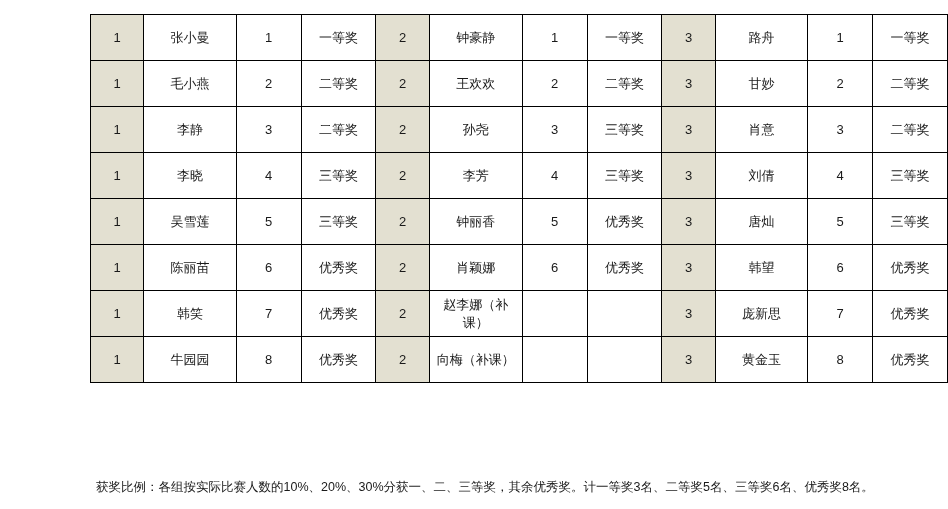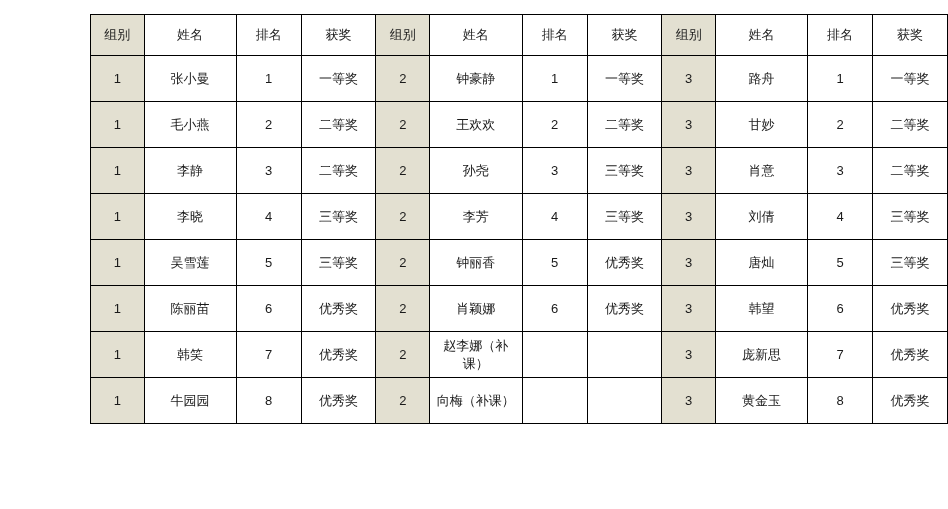--- a/index.html
+++ b/index.html
@@ -65,36 +65,20 @@
   }
 </style>
 </head>
 <body>
 
 <div class="page">
 
   <div class="table-wrap">
     <table class="award-table">
       <tbody>
-        <tr class="header-row">
-          <td class="col-group shade">组别</td>
-          <td class="col-name">姓名</td>
-          <td class="col-rank">排名</td>
-          <td class="col-award">获奖</td>
-
-          <td class="col-group shade">组别</td>
-          <td class="col-name">姓名</td>
-          <td class="col-rank">排名</td>
-          <td class="col-award">获奖</td>
-
-          <td class="col-group shade">组别</td>
-          <td class="col-name">姓名</td>
-          <td class="col-rank">排名</td>
-          <td class="col-award">获奖</td>
-        </tr>
 
         <tr>
           <td class="col-group shade">1</td>
           <td class="col-name">张小曼</td>
           <td class="col-rank">1</td>
           <td class="col-award">一等奖</td>
           <td class="col-group shade">2</td>
           <td class="col-name">钟豪静</td>
           <td class="col-rank">1</td>
           <td class="col-award">一等奖</td>
@@ -205,14 +189,15 @@
           <td class="col-award"></td>
           <td class="col-group shade">3</td>
           <td class="col-name">黄金玉</td>
           <td class="col-rank">8</td>
           <td class="col-award">优秀奖</td>
         </tr>
       </tbody>
     </table>
   </div>
 
+  <div class="footnote">获奖比例：各组按实际比赛人数的10%、20%、30%分获一、二、三等奖，其余优秀奖。计一等奖3名、二等奖5名、三等奖6名、优秀奖8名。</div>
 
 </div>
 
 </body></html>

